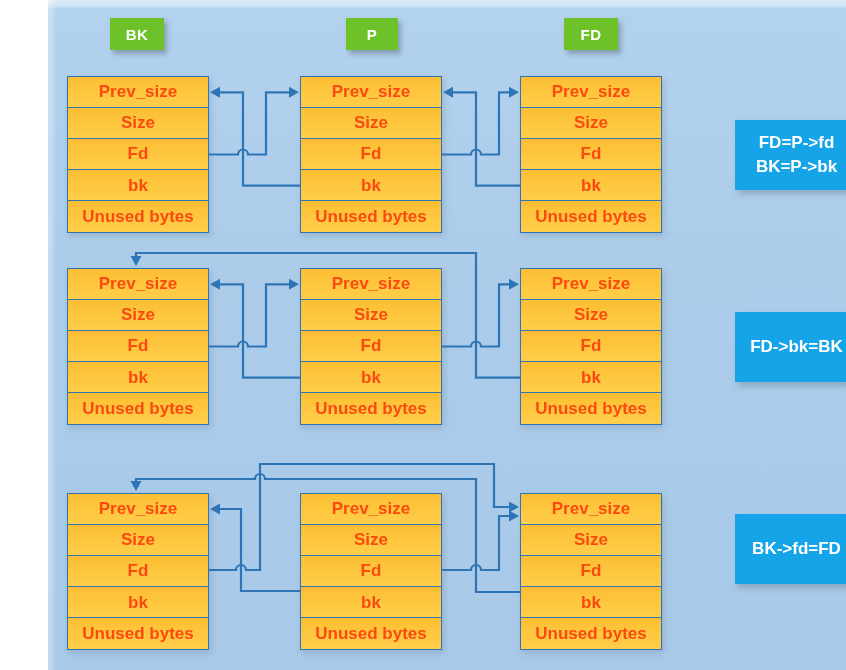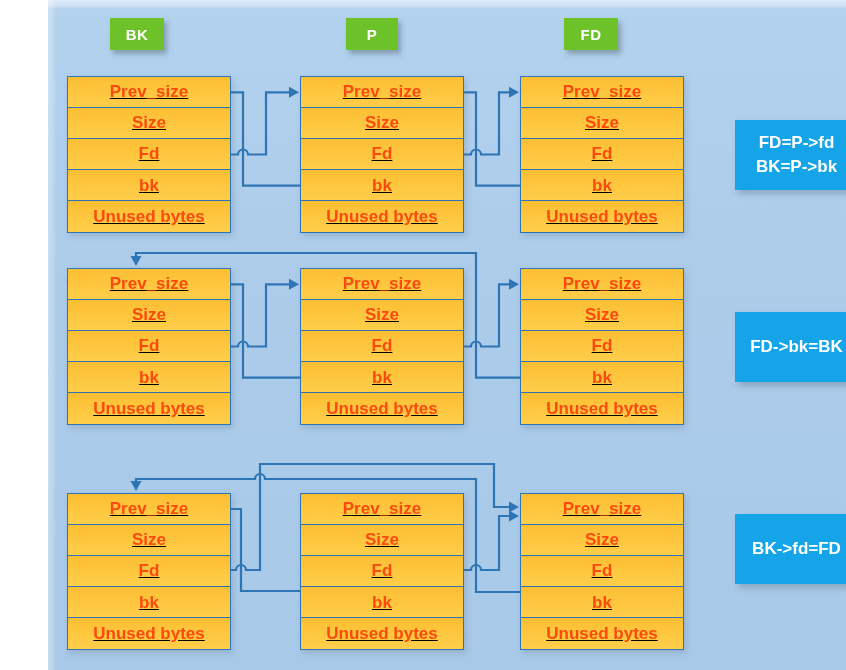--- a/index.html
+++ b/index.html
@@ -22,21 +22,21 @@
   .tag{
     position:absolute;top:18px;height:32px;
     background:var(--label_green);color:var(--text_white);
     display:flex;align-items:center;justify-content:center;
     font-size:15px;font-weight:bold;letter-spacing:.5px;
     box-shadow:3px 4px 5px rgba(96,115,133,.55);
   }
   .tag-bk{left:62px;width:54px;}
   .tag-p{left:298px;width:52px;}
   .tag-fd{left:516px;width:54px;}
-  .chunk{position:absolute;width:164px;box-shadow:2px 3px 6px rgba(96,115,133,.28);text-decoration:underline;}
+  .chunk{position:absolute;width:142px;box-shadow:2px 3px 6px rgba(96,115,133,.28);}
   .col-bk{left:19px;} .col-p{left:252px;} .col-fd{left:472px;}
   .row-r1{top:76px;} .row-r2{top:268px;} .row-r3{top:493px;}
   .cell{
     box-sizing:border-box;height:32.6px;margin-top:-1.5px;
     border:1.5px solid var(--chunk_border);
     background:linear-gradient(180deg,#fbbe33 0%,var(--chunk_fill) 45%,#ffce4b 100%);
     display:flex;align-items:center;justify-content:center;
     font-size:17px;font-weight:bold;color:var(--chunk_text);
   }
   .cell:first-child{margin-top:0;}

